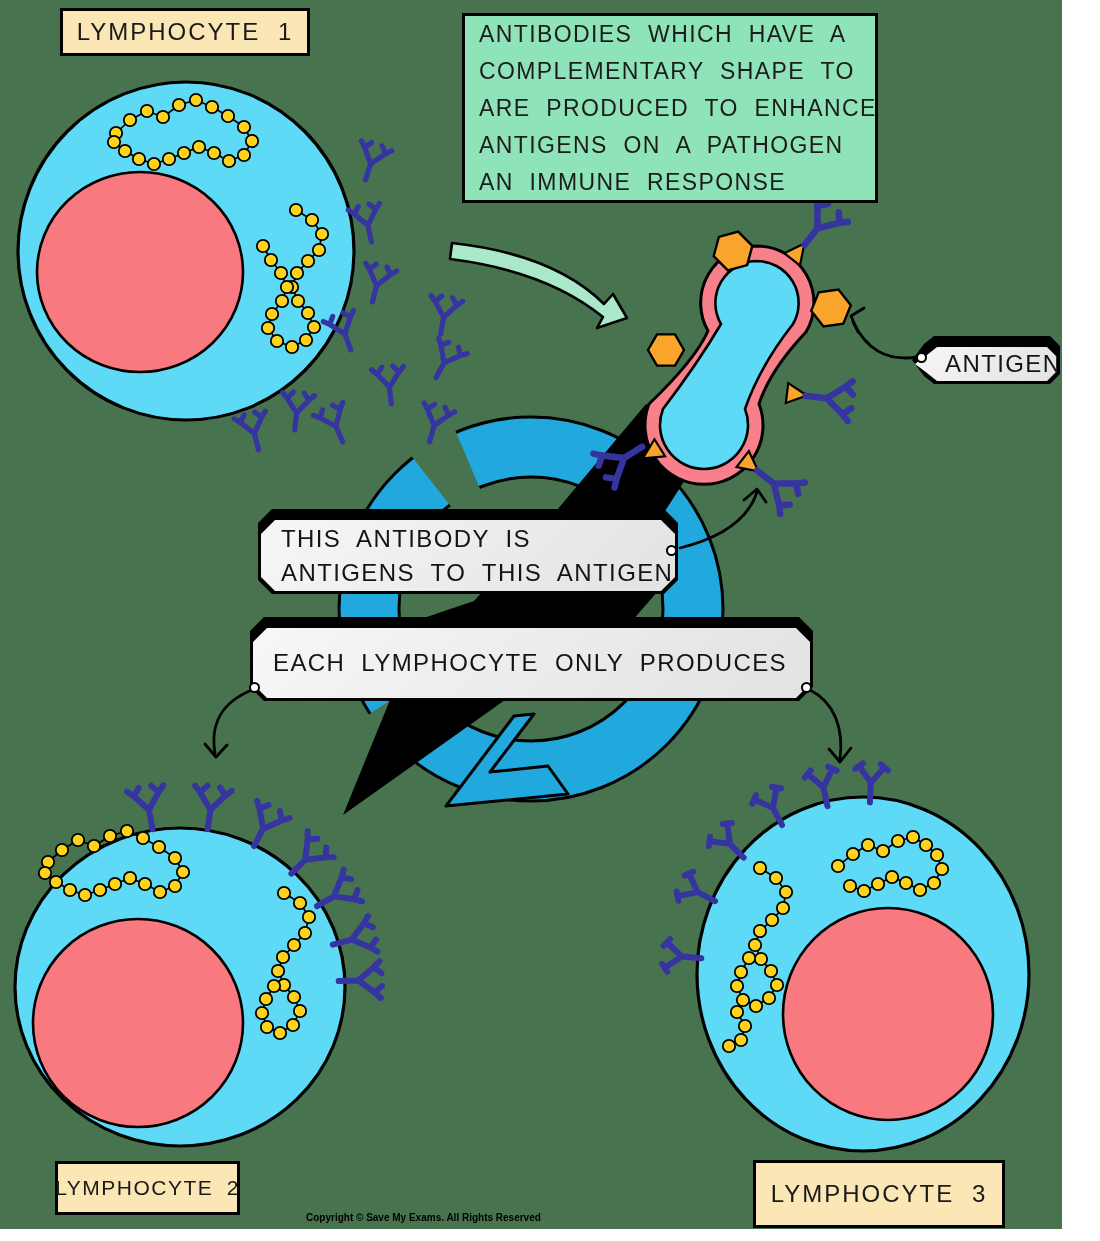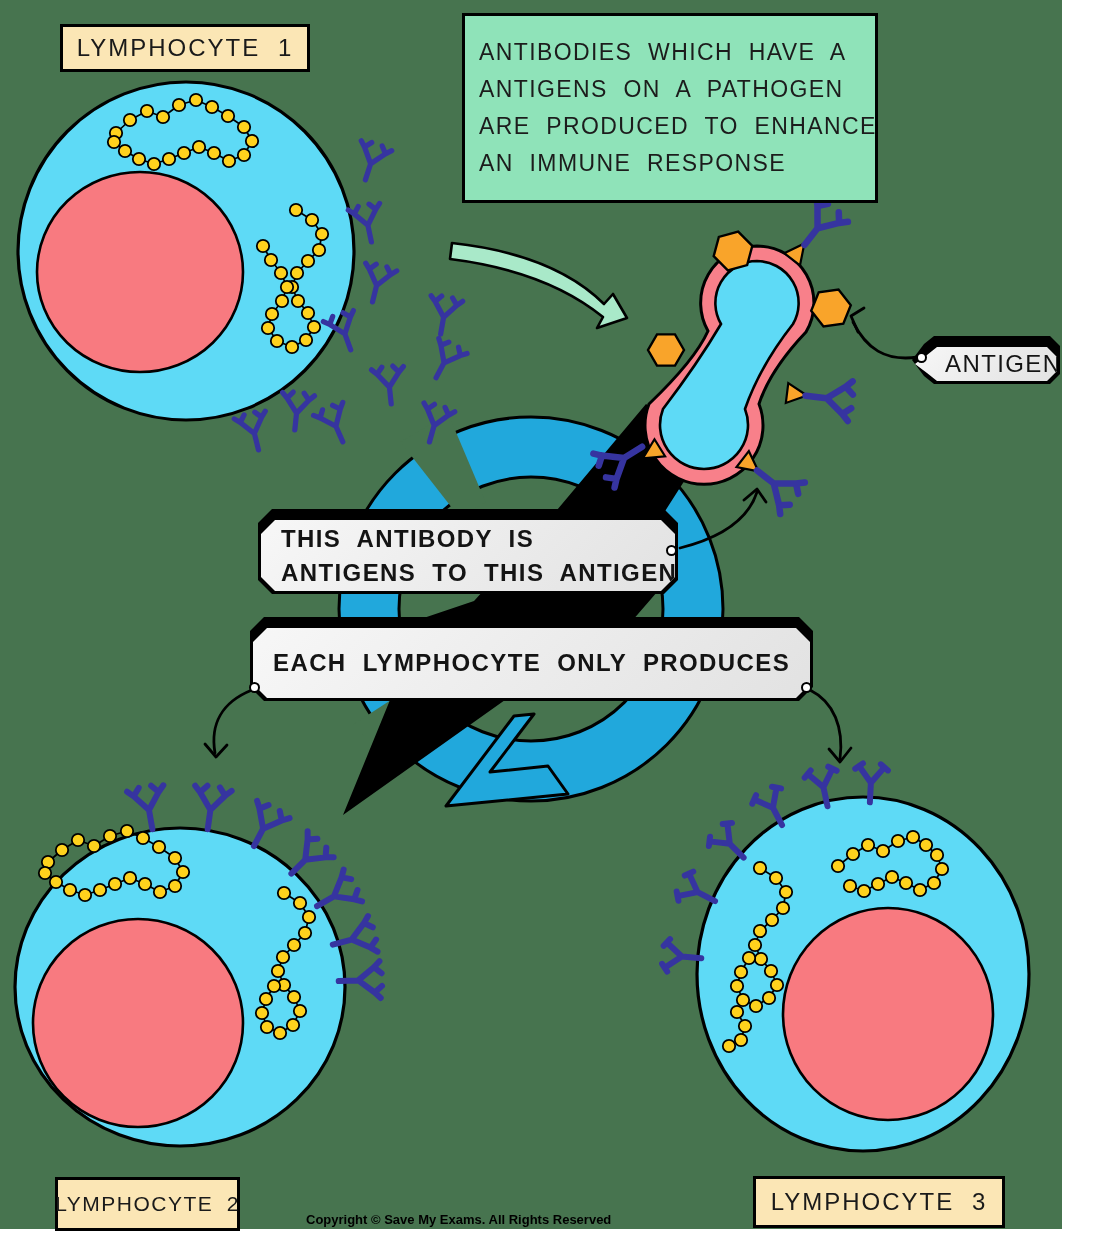--- a/index.html
+++ b/index.html
@@ -2,41 +2,41 @@
 <html><head>
 <meta charset="utf-8">
 <style>
   html,body{margin:0;padding:0;background:#fff;}
   #stage{position:relative;width:1100px;height:1241px;background:#fff;overflow:hidden;
          font-family:"Liberation Sans",sans-serif;}
   .bg{position:absolute;left:0;top:0;width:1062px;height:1229px;}
   #art{position:absolute;left:0;top:0;}
   .box{position:absolute;box-sizing:border-box;border:3px solid #000;
        display:flex;flex-direction:column;justify-content:center;}
-  .cream{align-items:center;margin-top:16px;}
+  .cream{align-items:center;}
   .label-text{font-size:24px;letter-spacing:2px;word-spacing:9px;color:#1a1a1a;white-space:nowrap;}
   .label-text.small{font-size:21px;letter-spacing:1.5px;word-spacing:6px;}
   .green-box{padding:23px 14px;}
   .green-line{font-size:23px;line-height:37px;letter-spacing:1.4px;word-spacing:8px;
               color:#1c1c1c;white-space:nowrap;}
   .tag{position:absolute;}
   .tag-shape{clip-path:polygon(0 14px,14px 0,calc(100% - 14px) 0,100% 14px,
-             100% calc(100% - 14px),calc(100% - 14px) 100%,14px 100%,0 calc(100% - 14px));font-weight:bold;}
+             100% calc(100% - 14px),calc(100% - 14px) 100%,14px 100%,0 calc(100% - 14px));}
   .tag .shell{position:absolute;inset:0;background:#000;}
   .tag .inner{position:absolute;inset:3px;display:flex;flex-direction:column;justify-content:center;
               padding:0 20px;box-sizing:border-box;
               background:linear-gradient(135deg,#f7f7f7 0%,#ededed 45%,#e2e2e2 100%);margin-top:8px;}
   .tag-line{font-size:24px;line-height:34px;letter-spacing:1.4px;word-spacing:8px;
             color:#141414;white-space:nowrap;}
   .antigen-shape{clip-path:polygon(0 50%,12px 8px,22px 0,calc(100% - 10px) 0,100% 10px,
                  100% calc(100% - 10px),calc(100% - 10px) 100%,22px 100%,12px calc(100% - 8px));}
   .hole{position:absolute;width:11px;height:11px;border:2.6px solid #000;border-radius:50%;
         background:#fff;box-sizing:border-box;}
   .copyright{position:absolute;left:306px;top:1212px;width:200px;text-align:center;
-             font-size:13px;font-weight:700;color:#000;white-space:nowrap;}
+             font-size:10px;font-weight:700;color:#000;white-space:nowrap;}
 </style>
 </head>
 <body>
 
 <div id="stage" style="background: rgb(255, 255, 255);">
   <div class="bg" id="bgGreen" style="background: rgb(71, 116, 79);"></div>
 
   <svg id="art" width="1100" height="1241" viewBox="0 0 1100 1241">
       <g>
         <circle cx="531" cy="609" r="162" fill="none" stroke="#000000" stroke-width="63"></circle>
@@ -304,22 +304,23 @@
         <path d="M829,749 L840,762 L851,748" fill="none" stroke="#000000" stroke-width="2.8" stroke-linecap="round" stroke-linejoin="round"></path>
       </g>
     </svg>
 
   <div class="box cream" id="lbl1" style="left: 60px; top: 8px; width: 250px; height: 48px; background: rgb(251, 230, 181);">
     <div class="label-text">LYMPHOCYTE 1</div>
   </div>
 
   <div class="box green-box" id="infoBox" style="left: 462px; top: 13px; width: 416px; height: 190px; background: rgb(143, 227, 185);">
     <div class="green-line">ANTIBODIES WHICH HAVE A</div>
+    <div class="green-line">COMPLEMENTARY SHAPE TO</div>
+    <div class="green-line">ARE PRODUCED TO ENHANCE</div>
     <div class="green-line">ANTIGENS ON A PATHOGEN</div>
-    <div class="green-line">ARE PRODUCED TO ENHANCE</div>
     <div class="green-line">AN IMMUNE RESPONSE</div>
   </div>
 
   <div class="tag" style="left:912px;top:336px;width:148px;height:48px;">
     <div class="shell antigen-shape"></div>
     <div class="inner antigen-shape" style="padding:0 0 0 30px;">
       <div class="tag-line">ANTIGEN</div>
     </div>
   </div>
   <div class="hole" style="left:916px;top:352px;"></div>
@@ -339,18 +340,18 @@
       <div class="tag-line">EACH LYMPHOCYTE ONLY PRODUCES</div>
     </div>
   </div>
   <div class="hole" style="left:249px;top:682px;"></div>
   <div class="hole" style="left:801px;top:682px;"></div>
 
   <div class="box cream" id="lbl2" style="left: 55px; top: 1161px; width: 185px; height: 54px; background: rgb(251, 230, 181);">
     <div class="label-text small">LYMPHOCYTE 2</div>
   </div>
 
-  <div class="box cream" id="lbl3" style="left: 753px; top: 1160px; width: 252px; height: 52px; background: rgb(251, 230, 181);">
+  <div class="box cream" id="lbl3" style="left: 753px; top: 1160px; width: 252px; height: 68px; background: rgb(251, 230, 181);">
     <div class="label-text">LYMPHOCYTE 3</div>
   </div>
 
   <div class="copyright">Copyright © Save My Exams. All Rights Reserved</div>
 </div>
 
 </body></html>

